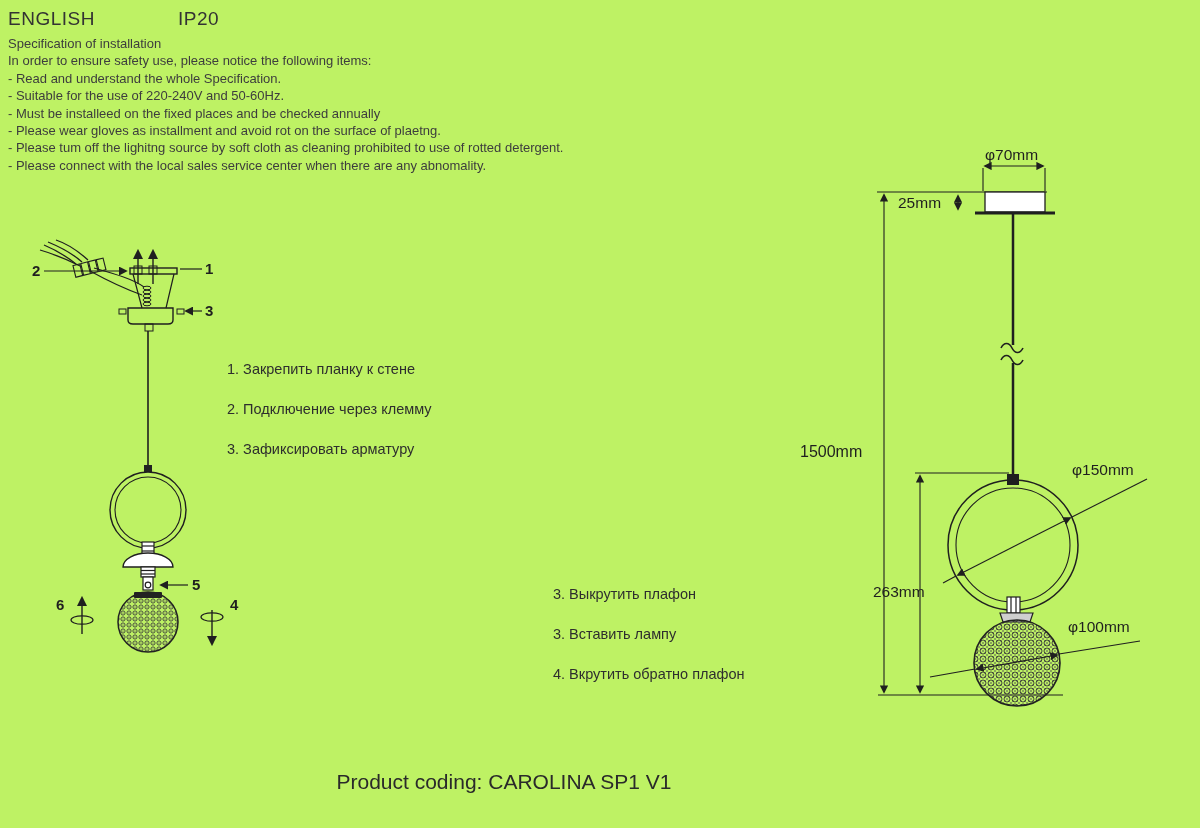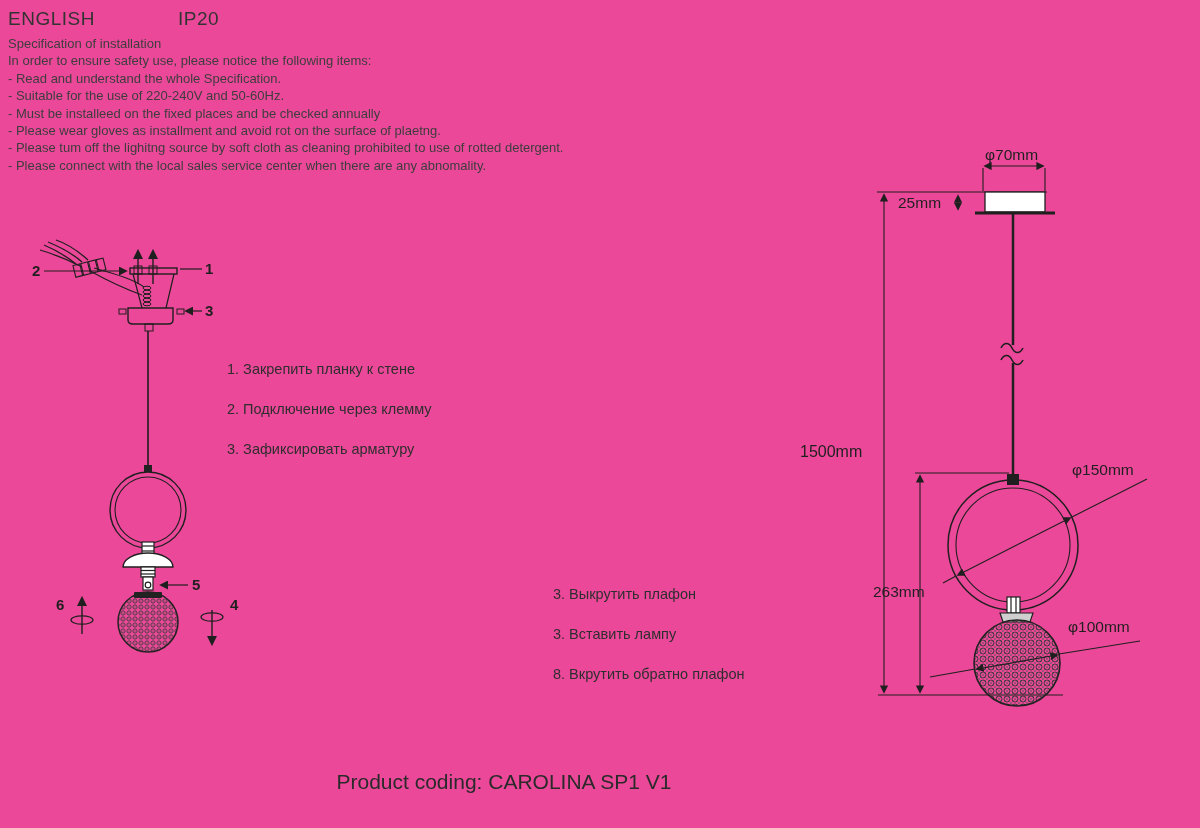--- a/index.html
+++ b/index.html
@@ -1,17 +1,17 @@
 <!DOCTYPE html>
 <html><head>
 <meta charset="utf-8">
 <style>
   html,body{margin:0;padding:0;background:#fff;}
   #sheet{
-    position:relative;width:1200px;height:828px;background:#ec4899;
+    position:relative;width:1200px;height:828px;background:#bef264;
     font-family:"Liberation Sans", sans-serif;color:#262626;overflow:hidden;
   }
   .abs{position:absolute;}
   .hdr{font-size:19px;color:#333;letter-spacing:.5px;}
   .spec{left:8px;top:35px;font-size:13px;color:#3d3d3d;}
   .spec div{line-height:17.4px;white-space:nowrap;}
   .ru{font-size:14.5px;color:#2e2e2e;white-space:nowrap;text-align:right;}
   .footer{left:0;top:770px;width:1008px;text-align:center;font-size:21px;color:#2a2a2a;}
   svg text{font-family:"Liberation Sans", sans-serif;fill:#1f1f1f;}
   svg .callout{font-size:15px;font-weight:700;}
@@ -139,21 +139,21 @@
     </g>
     <text x="200" y="372" class="callout">4</text>
   </svg>
 
   <div class="abs ru" style="left:227px;top:361px;">1. Закрепить планку к стене</div>
   <div class="abs ru" style="left:227px;top:401px;">2. Подключение через клемму</div>
   <div class="abs ru" style="left:227px;top:441px;">3. Зафиксировать арматуру</div>
 
   <div class="abs ru" style="left:553px;top:586px;">3. Выкрутить плафон</div>
   <div class="abs ru" style="left:553px;top:626px;">3. Вставить лампу</div>
-  <div class="abs ru" style="left:553px;top:666px;">8. Вкрутить обратно плафон</div>
+  <div class="abs ru" style="left:553px;top:666px;">4. Вкрутить обратно плафон</div>
 
   <svg class="abs" style="left:795px;top:135px;" width="370" height="580" viewBox="0 0 370 580">
     <defs>
       <marker id="ah2" viewBox="0 0 10 10" refX="8" refY="5" markerWidth="7.5" markerHeight="7.5" orient="auto-start-reverse">
         <path d="M0,0 L10,5 L0,10 Z" fill="#1f1f1f"></path>
       </marker>
       <pattern id="crysR" width="8" height="8" patternUnits="userSpaceOnUse">
         <circle cx="4" cy="4" r="3" fill="none" stroke="#333" stroke-width="0.9"></circle>
         <path d="M0,0 L8,8 M8,0 L0,8" stroke="#555" stroke-width="0.5"></path>
       </pattern>

